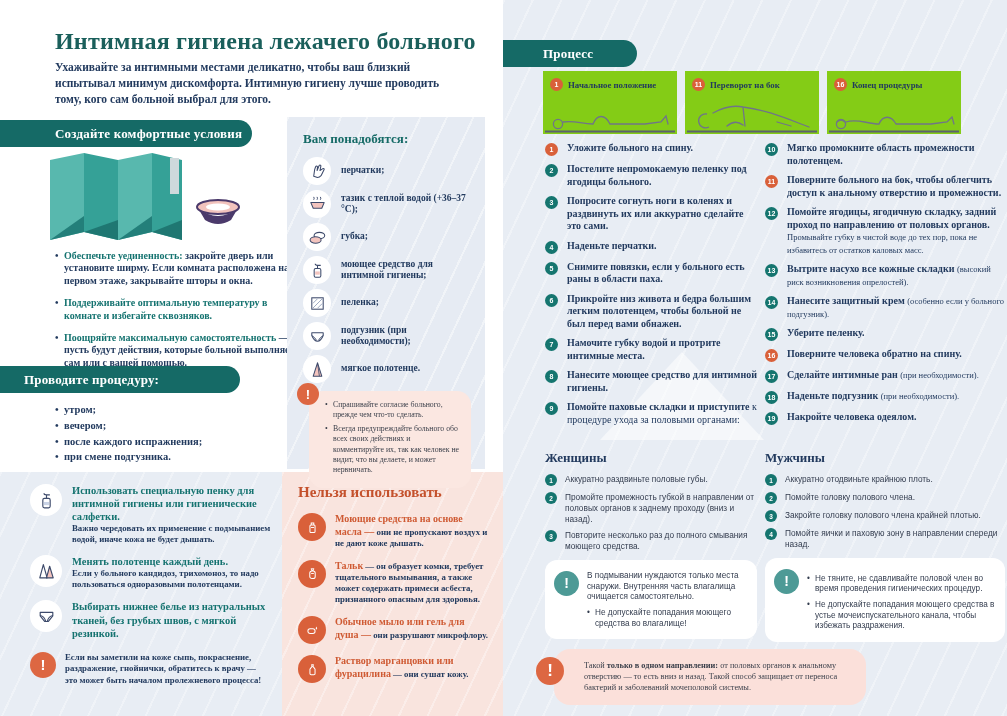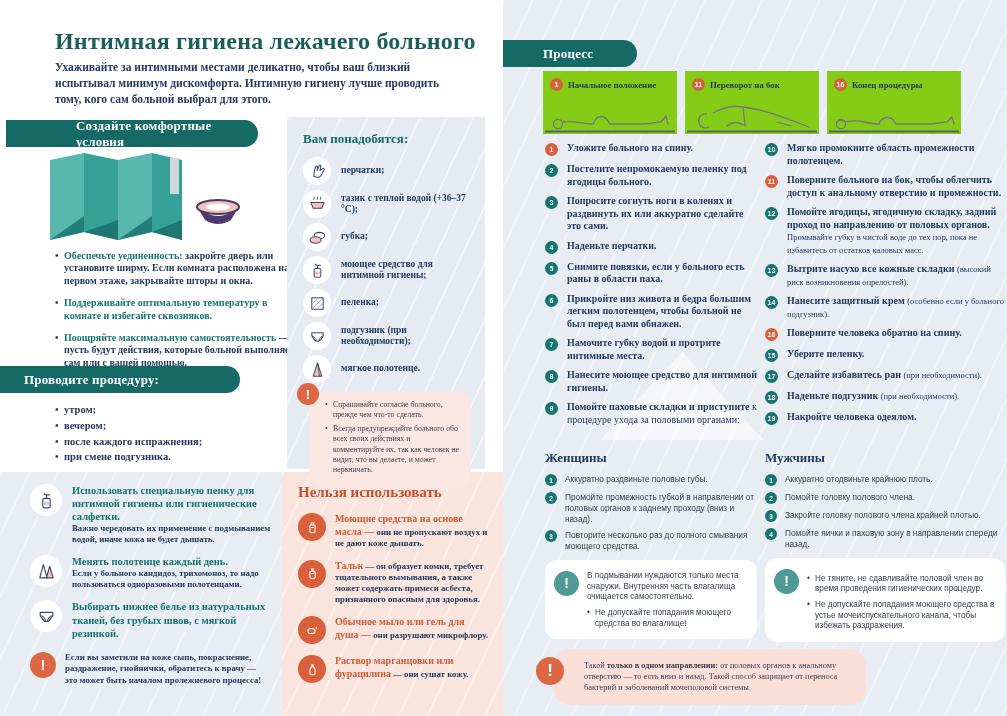--- a/index.html
+++ b/index.html
@@ -16,21 +16,21 @@
   .allowed-bg{left:0;top:472px;width:282px;height:244px;background:#e8edf4;
     background-image:repeating-linear-gradient(115deg,rgba(255,255,255,.33) 0 2px,transparent 2px 26px)}
   .forbidden-bg{left:282px;top:472px;width:221px;height:244px;background:#f9e4de;
     background-image:repeating-linear-gradient(115deg,rgba(255,255,255,.35) 0 2px,transparent 2px 26px)}
 
   
   .page-title{left:55px;top:28px;font-size:24px;font-weight:bold;color:#1a5f5b;letter-spacing:.2px}
   .intro{left:55px;top:60px;width:398px;font-size:11.5px;font-weight:bold;line-height:1.38}
   .pill{background:#156a66;color:#fff;font-weight:bold;font-size:13px;
     border-radius:0 14px 14px 0;display:flex;align-items:center;height:27px;letter-spacing:.2px}
-  .pill1{left:6px;top:120px;width:252px;padding-left:70px;box-sizing:border-box}
+  .pill1{left:0;top:120px;width:252px;padding-left:55px;box-sizing:border-box}
   .pill2{left:0;top:366px;width:240px;padding-left:24px;box-sizing:border-box}
   .pill3{left:503px;top:40px;width:134px;padding-left:40px;box-sizing:border-box}
 
   
   .comfort-illu{left:48px;top:150px}
   .comfort-list{left:55px;top:250px;width:252px;font-size:10px;line-height:1.24;font-weight:bold}
   .comfort-list .item{margin-bottom:10px;position:relative;padding-left:9px}
   .comfort-list .item:before{content:"•";position:absolute;left:0;color:#223a5e}
   .lead-teal{color:#157370}
   .proc-list{left:55px;top:402px;font-size:10.5px;font-weight:bold;line-height:1.5}
@@ -442,30 +442,30 @@
     </div>
   <div class="step">
       <span class="snum">13</span>
       <span class="stext"><span>Вытрите насухо все кожные складки</span> <span class="note">(высокий риск возникновения опрелостей).</span></span>
     </div>
   <div class="step">
       <span class="snum">14</span>
       <span class="stext"><span>Нанесите защитный крем</span> <span class="note">(особенно если у больного подгузник).</span></span>
     </div>
   <div class="step">
+      <span class="snum">15</span>
+      <span class="stext">Уберите пеленку.</span>
+    </div>
+  <div class="step">
       <span class="snum accent">16</span>
       <span class="stext">Поверните человека обратно на спину.</span>
     </div>
   <div class="step">
-      <span class="snum">15</span>
-      <span class="stext">Уберите пеленку.</span>
-    </div>
-  <div class="step">
       <span class="snum">17</span>
-      <span class="stext"><span>Сделайте избавитесь ран</span> <span class="note">(при необходимости).</span></span>
+      <span class="stext"><span>Сделайте интимные ран</span> <span class="note">(при необходимости).</span></span>
     </div>
   <div class="step">
       <span class="snum">18</span>
       <span class="stext"><span>Наденьте подгузник</span> <span class="note">(при необходимости).</span></span>
     </div>
   <div class="step">
       <span class="snum">19</span>
       <span class="stext">Накройте человека одеялом.</span>
     </div>
 </div>

